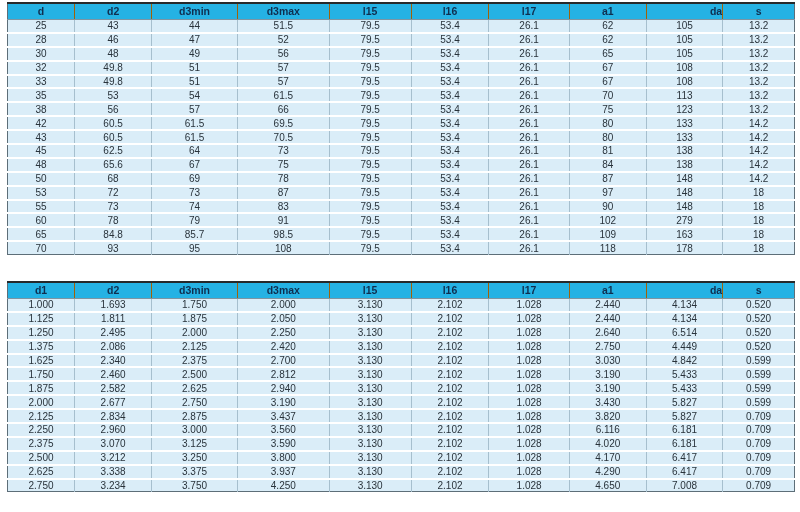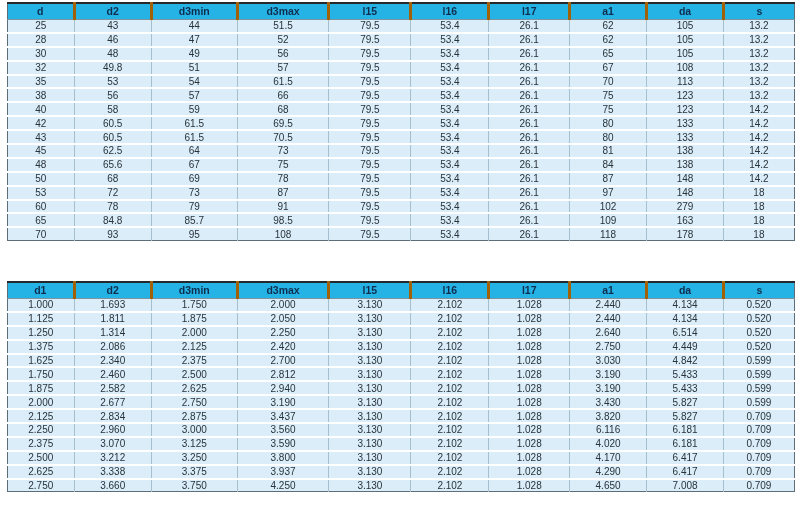--- a/index.html
+++ b/index.html
@@ -34,21 +34,21 @@
     color: #0f2e4f;
     font-size: 10.5px;
     font-weight: bold;
     height: 15px;
     padding: 0;
     text-align: center;
     line-height: 15px;
     border-bottom: 1px solid #7d95a3;
   }
   table.dim-table th + th {
-    border-left: 3px solid #a16207;
+    border-left: 1px solid #a16207;
     margin-left: 16px;
   }
   table.dim-table td {
     background: #daedf8;
     color: #29333b;
     font-size: 10px;
     height: 11.9px;
     line-height: 11px;
     padding: 0;
     text-align: center;
@@ -64,21 +64,21 @@
   }
   
   table.dim-table th:nth-child(1)  { width: 8.5%;  }
   table.dim-table th:nth-child(2)  { width: 9.8%;  }
   table.dim-table th:nth-child(3)  { width: 10.9%; }
   table.dim-table th:nth-child(4)  { width: 11.7%; text-align: center; }
   table.dim-table th:nth-child(5)  { width: 10.4%; }
   table.dim-table th:nth-child(6)  { width: 9.9%; text-align: center;  }
   table.dim-table th:nth-child(7)  { width: 10.2%; }
   table.dim-table th:nth-child(8)  { width: 9.8%;  }
-  table.dim-table th:nth-child(9)  { width: 9.7%;  }
+  table.dim-table th:nth-child(9)  { width: 9.7%; text-align: right;  }
   table.dim-table th:nth-child(10) { width: 9.1%;  }
 </style>
 </head>
 <body>
 
 <div class="page">
   <table class="dim-table table-top">
       <thead>
         <tr>
           <th>d</th>
@@ -136,20 +136,32 @@
           <td>51</td>
           <td>57</td>
           <td>79.5</td>
           <td>53.4</td>
           <td>26.1</td>
           <td>67</td>
           <td>108</td>
           <td>13.2</td>
         </tr>
         <tr>
+          <td>33</td>
+          <td>49.8</td>
+          <td>51</td>
+          <td>57</td>
+          <td>79.5</td>
+          <td>53.4</td>
+          <td>26.1</td>
+          <td>67</td>
+          <td>108</td>
+          <td>13.2</td>
+        </tr>
+        <tr>
           <td>35</td>
           <td>53</td>
           <td>54</td>
           <td>61.5</td>
           <td>79.5</td>
           <td>53.4</td>
           <td>26.1</td>
           <td>70</td>
           <td>113</td>
           <td>13.2</td>
@@ -160,32 +172,20 @@
           <td>57</td>
           <td>66</td>
           <td>79.5</td>
           <td>53.4</td>
           <td>26.1</td>
           <td>75</td>
           <td>123</td>
           <td>13.2</td>
         </tr>
         <tr>
-          <td>40</td>
-          <td>58</td>
-          <td>59</td>
-          <td>68</td>
-          <td>79.5</td>
-          <td>53.4</td>
-          <td>26.1</td>
-          <td>75</td>
-          <td>123</td>
-          <td>14.2</td>
-        </tr>
-        <tr>
           <td>42</td>
           <td>60.5</td>
           <td>61.5</td>
           <td>69.5</td>
           <td>79.5</td>
           <td>53.4</td>
           <td>26.1</td>
           <td>80</td>
           <td>133</td>
           <td>14.2</td>
@@ -240,20 +240,32 @@
         </tr>
         <tr>
           <td>53</td>
           <td>72</td>
           <td>73</td>
           <td>87</td>
           <td>79.5</td>
           <td>53.4</td>
           <td>26.1</td>
           <td>97</td>
+          <td>148</td>
+          <td>18</td>
+        </tr>
+        <tr>
+          <td>55</td>
+          <td>73</td>
+          <td>74</td>
+          <td>83</td>
+          <td>79.5</td>
+          <td>53.4</td>
+          <td>26.1</td>
+          <td>90</td>
           <td>148</td>
           <td>18</td>
         </tr>
         <tr>
           <td>60</td>
           <td>78</td>
           <td>79</td>
           <td>91</td>
           <td>79.5</td>
           <td>53.4</td>
@@ -323,21 +335,21 @@
           <td>2.050</td>
           <td>3.130</td>
           <td>2.102</td>
           <td>1.028</td>
           <td>2.440</td>
           <td>4.134</td>
           <td>0.520</td>
         </tr>
         <tr>
           <td>1.250</td>
-          <td>1.314</td>
+          <td>2.495</td>
           <td>2.000</td>
           <td>2.250</td>
           <td>3.130</td>
           <td>2.102</td>
           <td>1.028</td>
           <td>2.640</td>
           <td>6.514</td>
           <td>0.520</td>
         </tr>
         <tr>
@@ -455,21 +467,21 @@
           <td>3.937</td>
           <td>3.130</td>
           <td>2.102</td>
           <td>1.028</td>
           <td>4.290</td>
           <td>6.417</td>
           <td>0.709</td>
         </tr>
         <tr>
           <td>2.750</td>
-          <td>3.660</td>
+          <td>3.234</td>
           <td>3.750</td>
           <td>4.250</td>
           <td>3.130</td>
           <td>2.102</td>
           <td>1.028</td>
           <td>4.650</td>
           <td>7.008</td>
           <td>0.709</td>
         </tr>
       </tbody>

